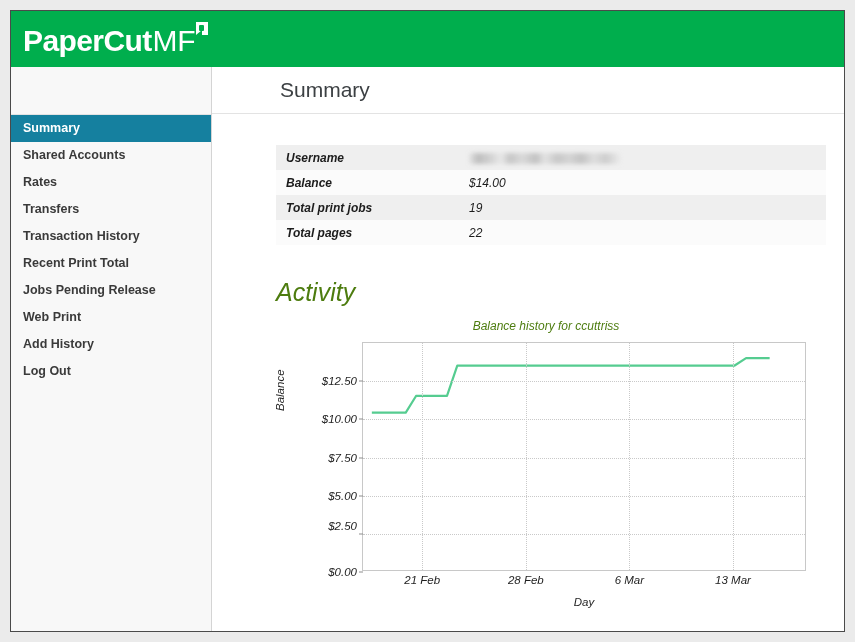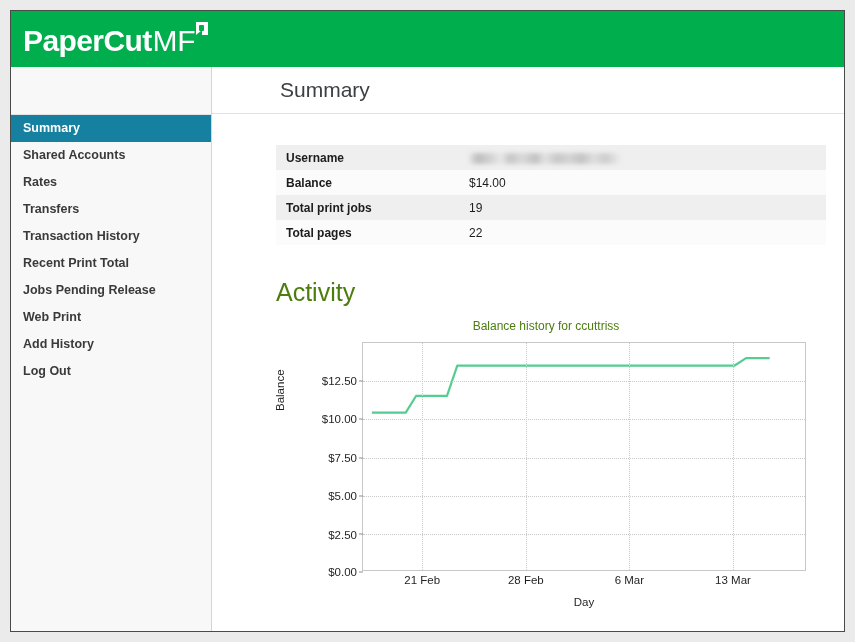--- a/index.html
+++ b/index.html
@@ -138,20 +138,21 @@
   }
   .page-title {
     font-size: 21px;
     color: #3c4043;
     font-weight: normal;
   }
 
   .section {
     padding-left: 64px;
     padding-right: 28px;
+    font-style: italic;
   }
 
   
   .summary-table {
     margin-top: 31px;
     width: 550px;
     border-collapse: collapse;
     font-size: 12px;
   }
   .summary-table tr {
@@ -374,21 +375,21 @@
           <div class="ylabel">Balance</div>
           <div class="xlabel">Day</div>
           <div class="plot-box" id="plot-box">
             <svg class="series-svg" id="series-svg" viewBox="0 0 444 229" preserveAspectRatio="none">
                 <polyline points="8.88,70.23 42.92,70.23 53.28,53.43 84.36,53.43 94.72,22.90 162.80,22.90 251.60,22.90 355.20,22.90 372.96,22.90 384.80,15.27 408.48,15.27" fill="none" stroke="#55cc90" stroke-width="2.2" stroke-linejoin="round" stroke-linecap="butt" vector-effect="non-scaling-stroke"></polyline>
               </svg>
           <div class="ytick-mark" style="top: 229px;"></div>
               <div class="ytick" style="top: 229px;">$0.00</div>
               <div class="hgrid" style="top: 190.833px;"></div>
               <div class="ytick-mark" style="top: 190.833px;"></div>
-              <div class="ytick" style="top: 192px;">$2.50</div>
+              <div class="ytick" style="top: 183px;">$2.50</div>
               <div class="hgrid" style="top: 152.667px;"></div>
               <div class="ytick-mark" style="top: 152.667px;"></div>
               <div class="ytick" style="top: 152.667px;">$5.00</div>
               <div class="hgrid" style="top: 114.5px;"></div>
               <div class="ytick-mark" style="top: 114.5px;"></div>
               <div class="ytick" style="top: 114.5px;">$7.50</div>
               <div class="hgrid" style="top: 76.3333px;"></div>
               <div class="ytick-mark" style="top: 76.3333px;"></div>
               <div class="ytick" style="top: 76.3333px;">$10.00</div>
               <div class="hgrid" style="top: 38.1667px;"></div>

